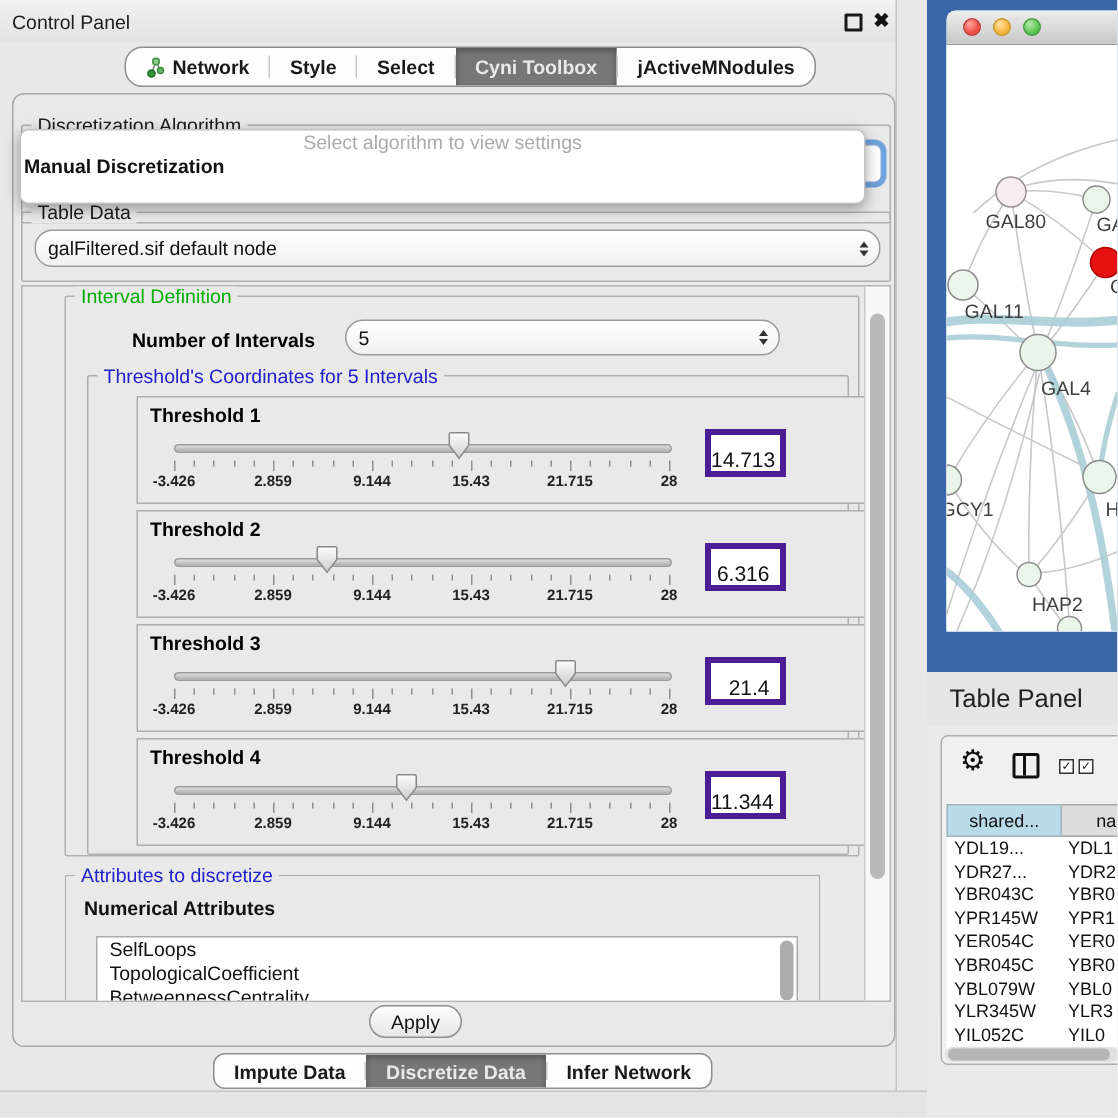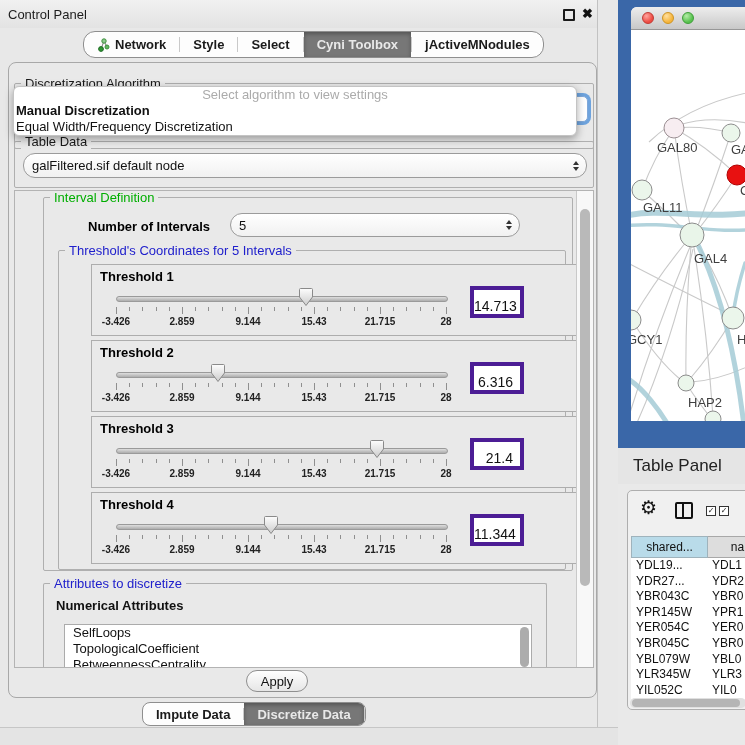--- a/index.html
+++ b/index.html
@@ -168,21 +168,20 @@
   <div class="mainpanel"></div>
 
   <div class="group algo-group">
     <span class="gtitle">Discretization Algorithm</span>
   </div>
   <div class="algo-combo"></div>
   <div class="popup">
     <div class="popup-placeholder">Select algorithm to view settings</div>
     <div id="popup-options">
         <div class="popup-opt hl">Manual Discretization</div>
-        <div class="popup-opt">Equal Width/Frequency Discretization</div>
       </div>
   </div>
 
   <div class="group tdata-group">
     <span class="gtitle">Table Data</span>
     <div class="combo tdata-combo">
       <span class="ctext">galFiltered.sif default node</span>
       <span class="spin">
           <i class="up"></i>
           <i class="down"></i>
@@ -414,20 +413,23 @@
 
   <div id="bottom-tabs" class="tabbar">
       <div class="tab">
         <span>Impute Data</span>
       </div>
       <div class="tabsep"></div>
       <div class="tab sel">
         <span>Discretize Data</span>
       </div>
       <div class="tabsep"></div>
+      <div class="tab">
+        <span>Infer Network</span>
+      </div>
     </div>
   <div class="bottomstrip"></div>
 
   <div class="netregion">
     <div class="macwin">
       <div class="mactitle">
         <div class="light red"></div>
         <div class="light yellow"></div>
         <div class="light green"></div>
       </div>

